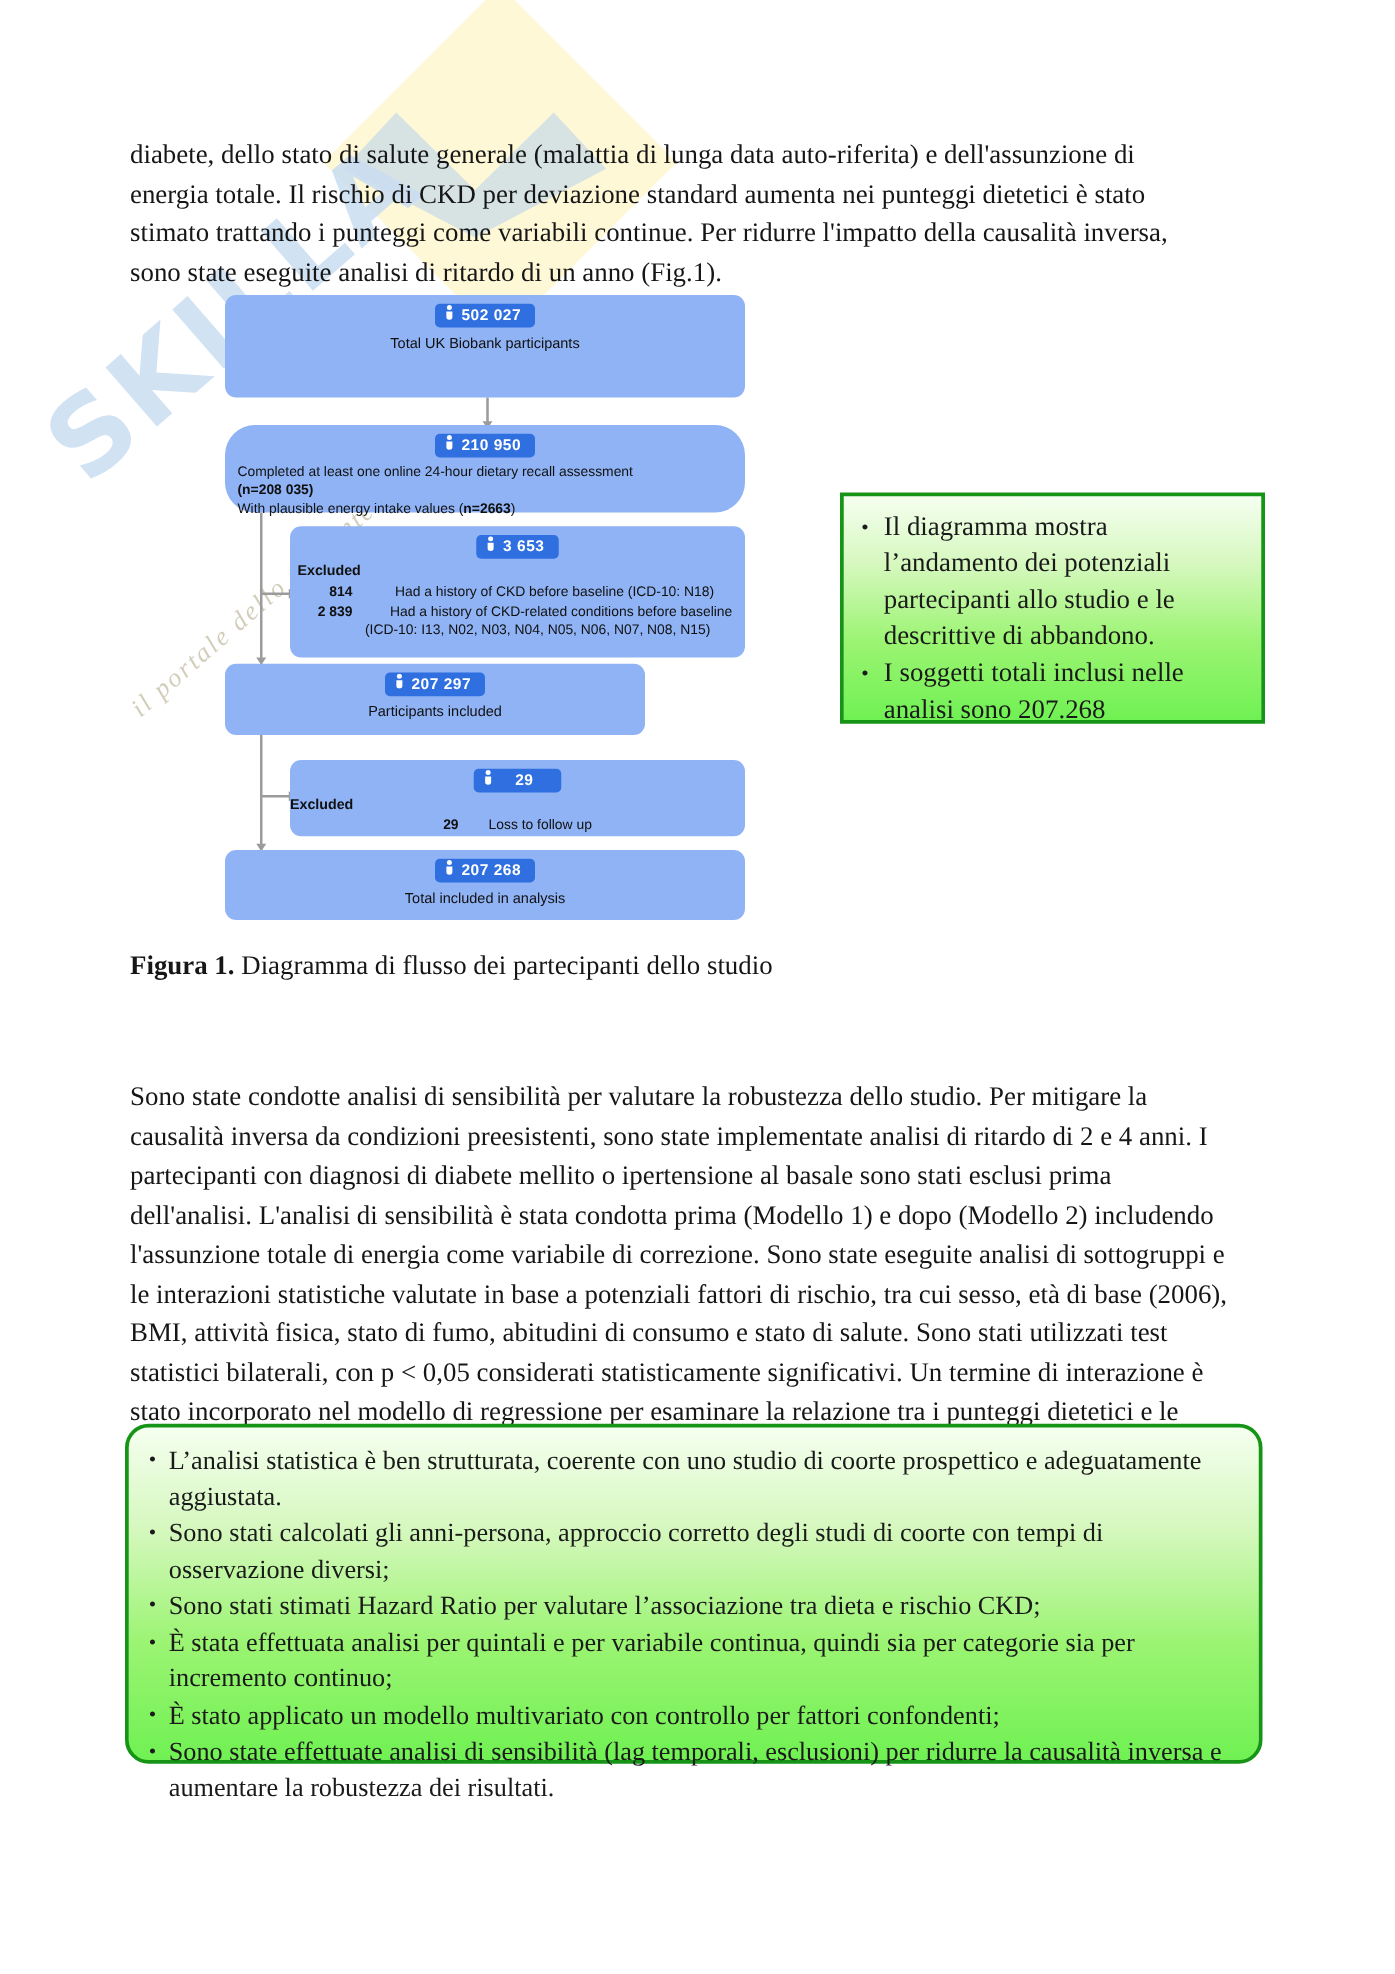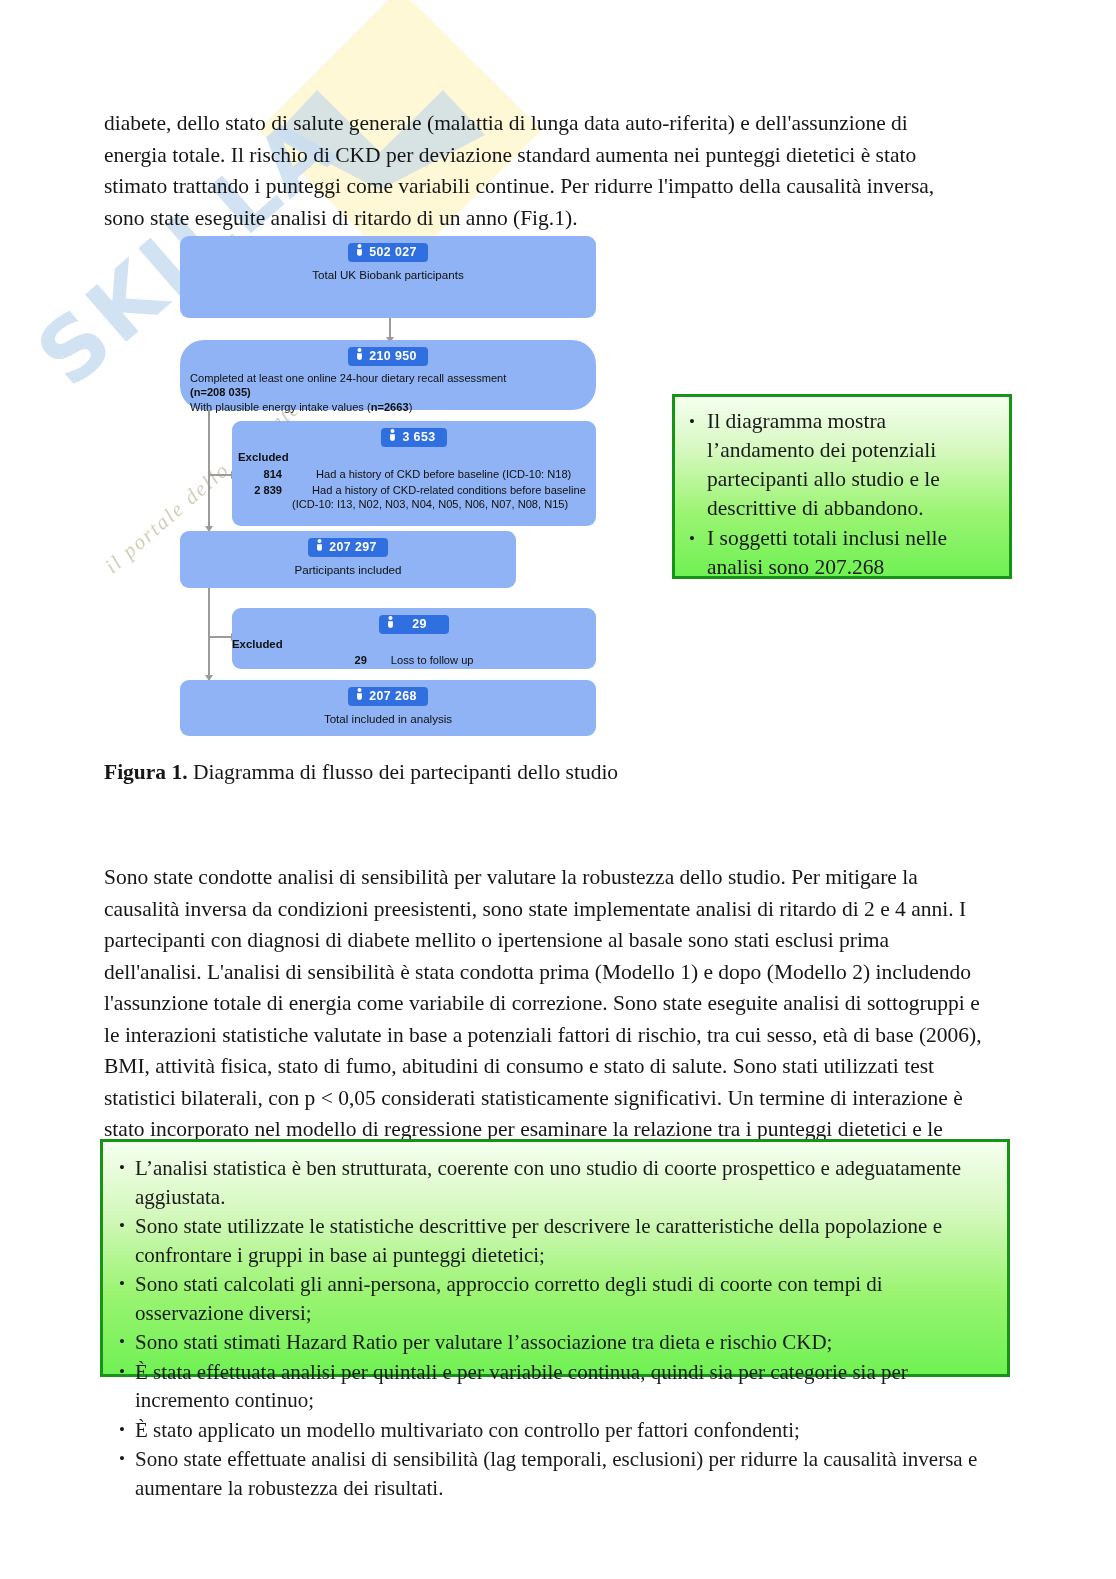--- a/index.html
+++ b/index.html
@@ -165,22 +165,23 @@
     left: 672px;
     top: 394px;
     width: 340px;
     height: 185px;
     padding: 10px 12px 8px 10px;
   }
   #green-list {
     left: 100px;
     top: 1139px;
     width: 910px;
-    height: 238px;
+    height: 272px;
     padding: 12px 14px 10px 12px;
+    border-radius: 19px;
   }
   .gul {
     margin: 0;
     padding: 0;
     list-style: none;
   }
   .gul li {
     position: relative;
     padding-left: 20px;
     margin: 0 0 1px 0;
@@ -328,21 +329,20 @@
     </ul>
   </div>
 
   <div class="para" id="caption"><b>Figura 1.</b><span> Diagramma di flusso dei partecipanti dello studio</span></div>
 
   <div class="para" id="method-para">Sono state condotte analisi di sensibilità per valutare la robustezza dello studio. Per mitigare la causalità inversa da condizioni preesistenti, sono state implementate analisi di ritardo di 2 e 4 anni. I partecipanti con diagnosi di diabete mellito o ipertensione al basale sono stati esclusi prima dell'analisi. L'analisi di sensibilità è stata condotta prima (Modello 1) e dopo (Modello 2) includendo l'assunzione totale di energia come variabile di correzione. Sono state eseguite analisi di sottogruppi e le interazioni statistiche valutate in base a potenziali fattori di rischio, tra cui sesso, età di base (2006), BMI, attività fisica, stato di fumo, abitudini di consumo e stato di salute. Sono stati utilizzati test statistici bilaterali, con p &lt; 0,05 considerati statisticamente significativi. Un termine di interazione è stato incorporato nel modello di regressione per esaminare la relazione tra i punteggi dietetici e le varie covariate. L'analisi ha aderito alle linee guida di segnalazione della coorte STROBE [29].</div>
 
   <div class="green-box" id="green-list">
     <ul class="gul">
       <li>L’analisi statistica è ben strutturata, coerente con uno studio di coorte prospettico e adeguatamente aggiustata.</li>
-      <li>Sono state utilizzate le statistiche descrittive per descrivere le caratteristiche della popolazione e confrontare i gruppi in base ai punteggi dietetici;</li>
       <li>Sono stati calcolati gli anni-persona, approccio corretto degli studi di coorte con tempi di osservazione diversi;</li>
       <li>Sono stati stimati Hazard Ratio per valutare l’associazione tra dieta e rischio CKD;</li>
       <li>È stata effettuata analisi per quintali e per variabile continua, quindi sia per categorie sia per incremento continuo;</li>
       <li>È stato applicato un modello multivariato con controllo per fattori confondenti;</li>
       <li>Sono state effettuate analisi di sensibilità (lag temporali, esclusioni) per ridurre la causalità inversa e aumentare la robustezza dei risultati.</li>
     </ul>
   </div>
 
 </div>
 

